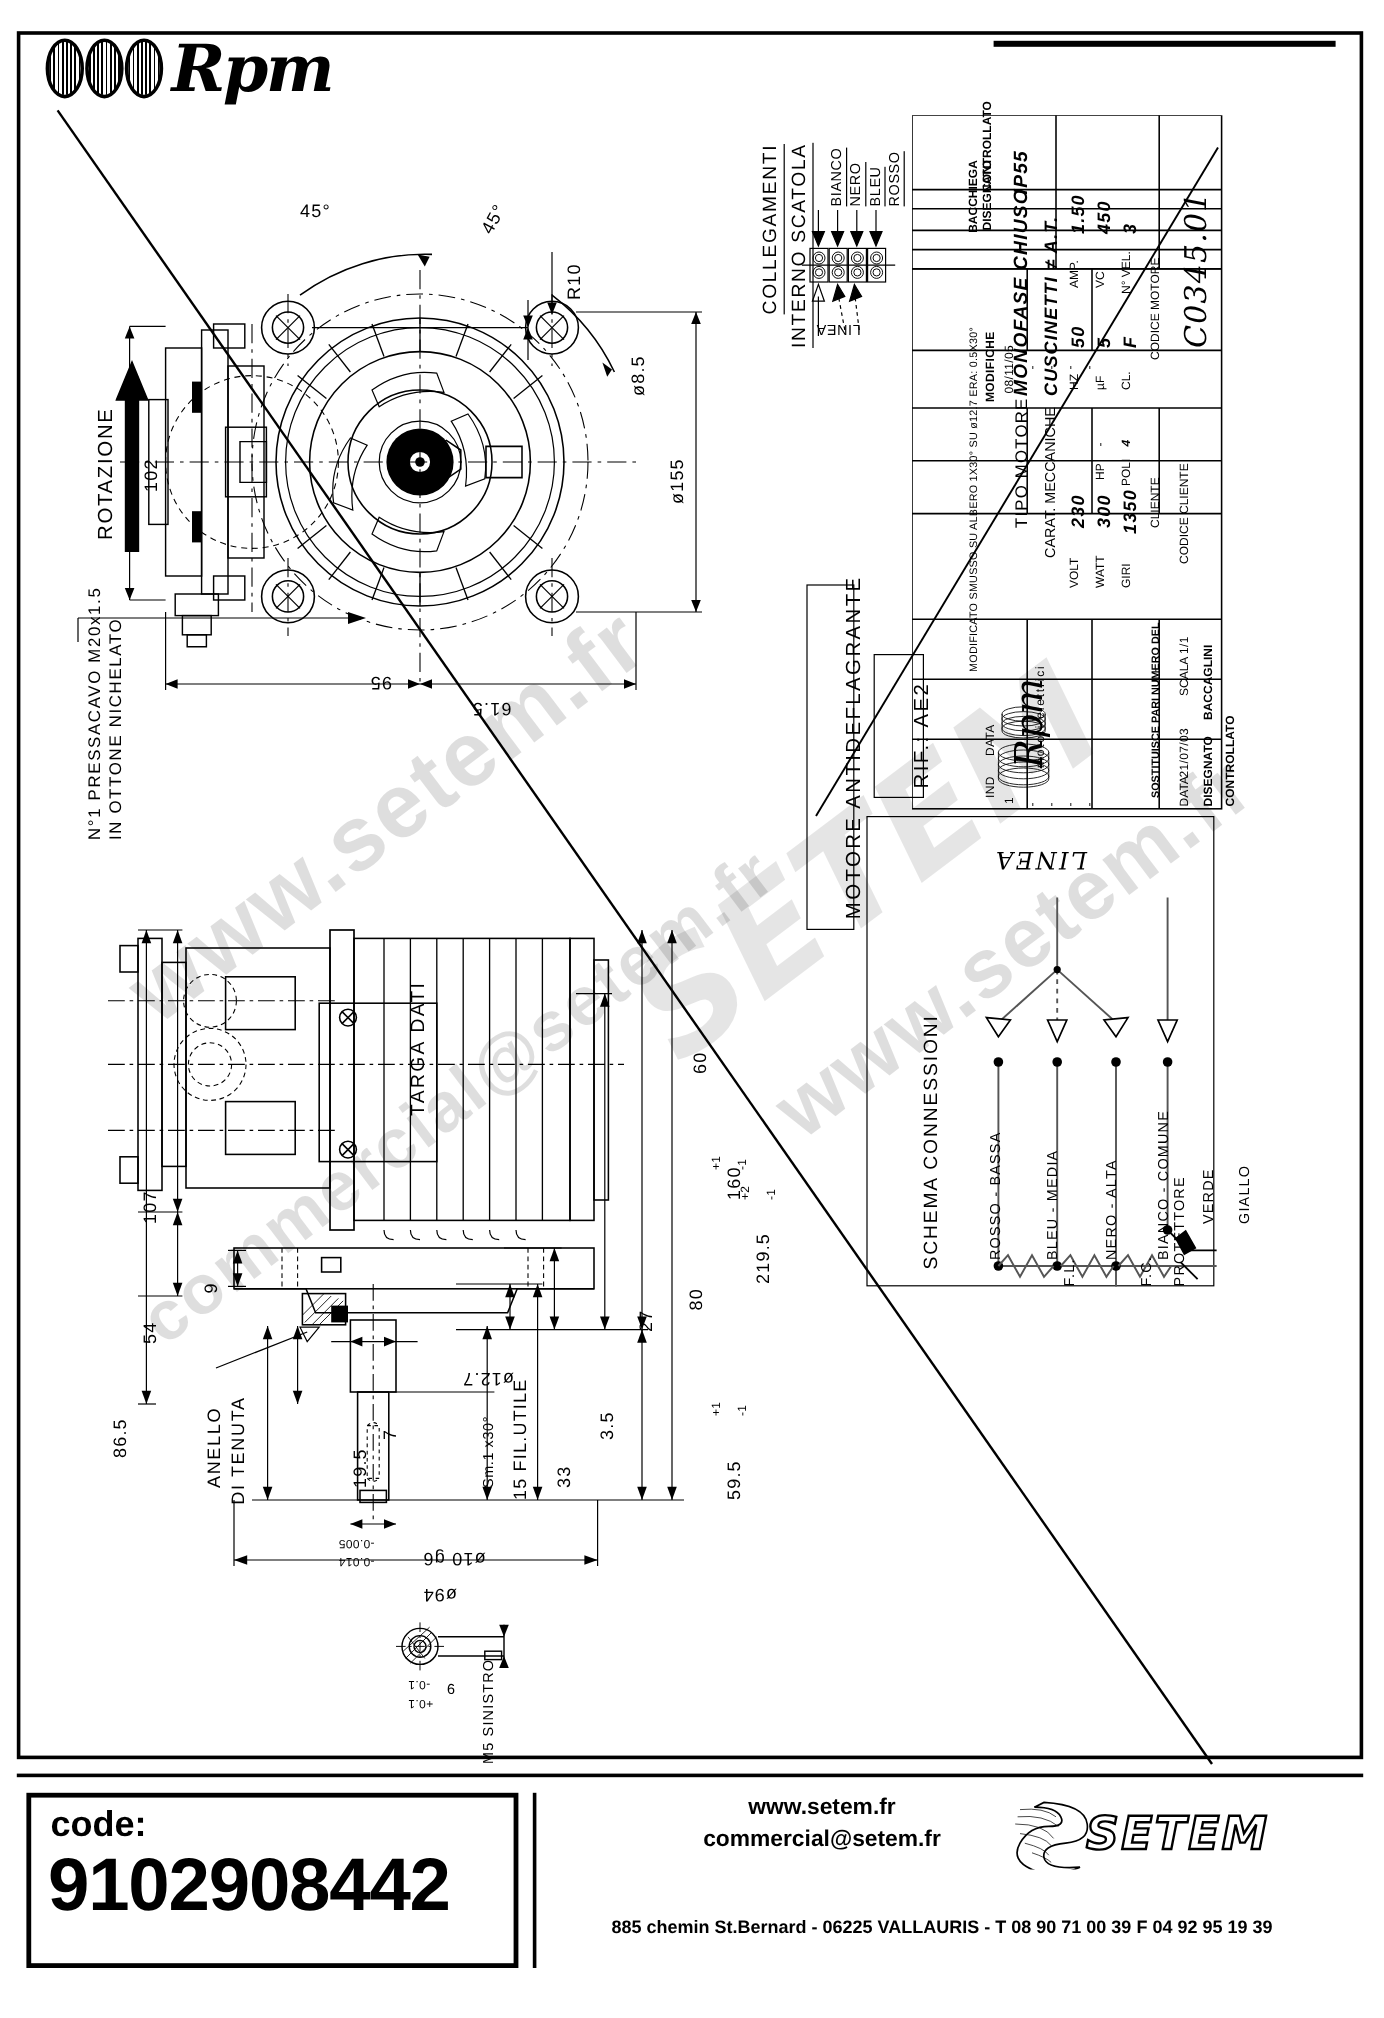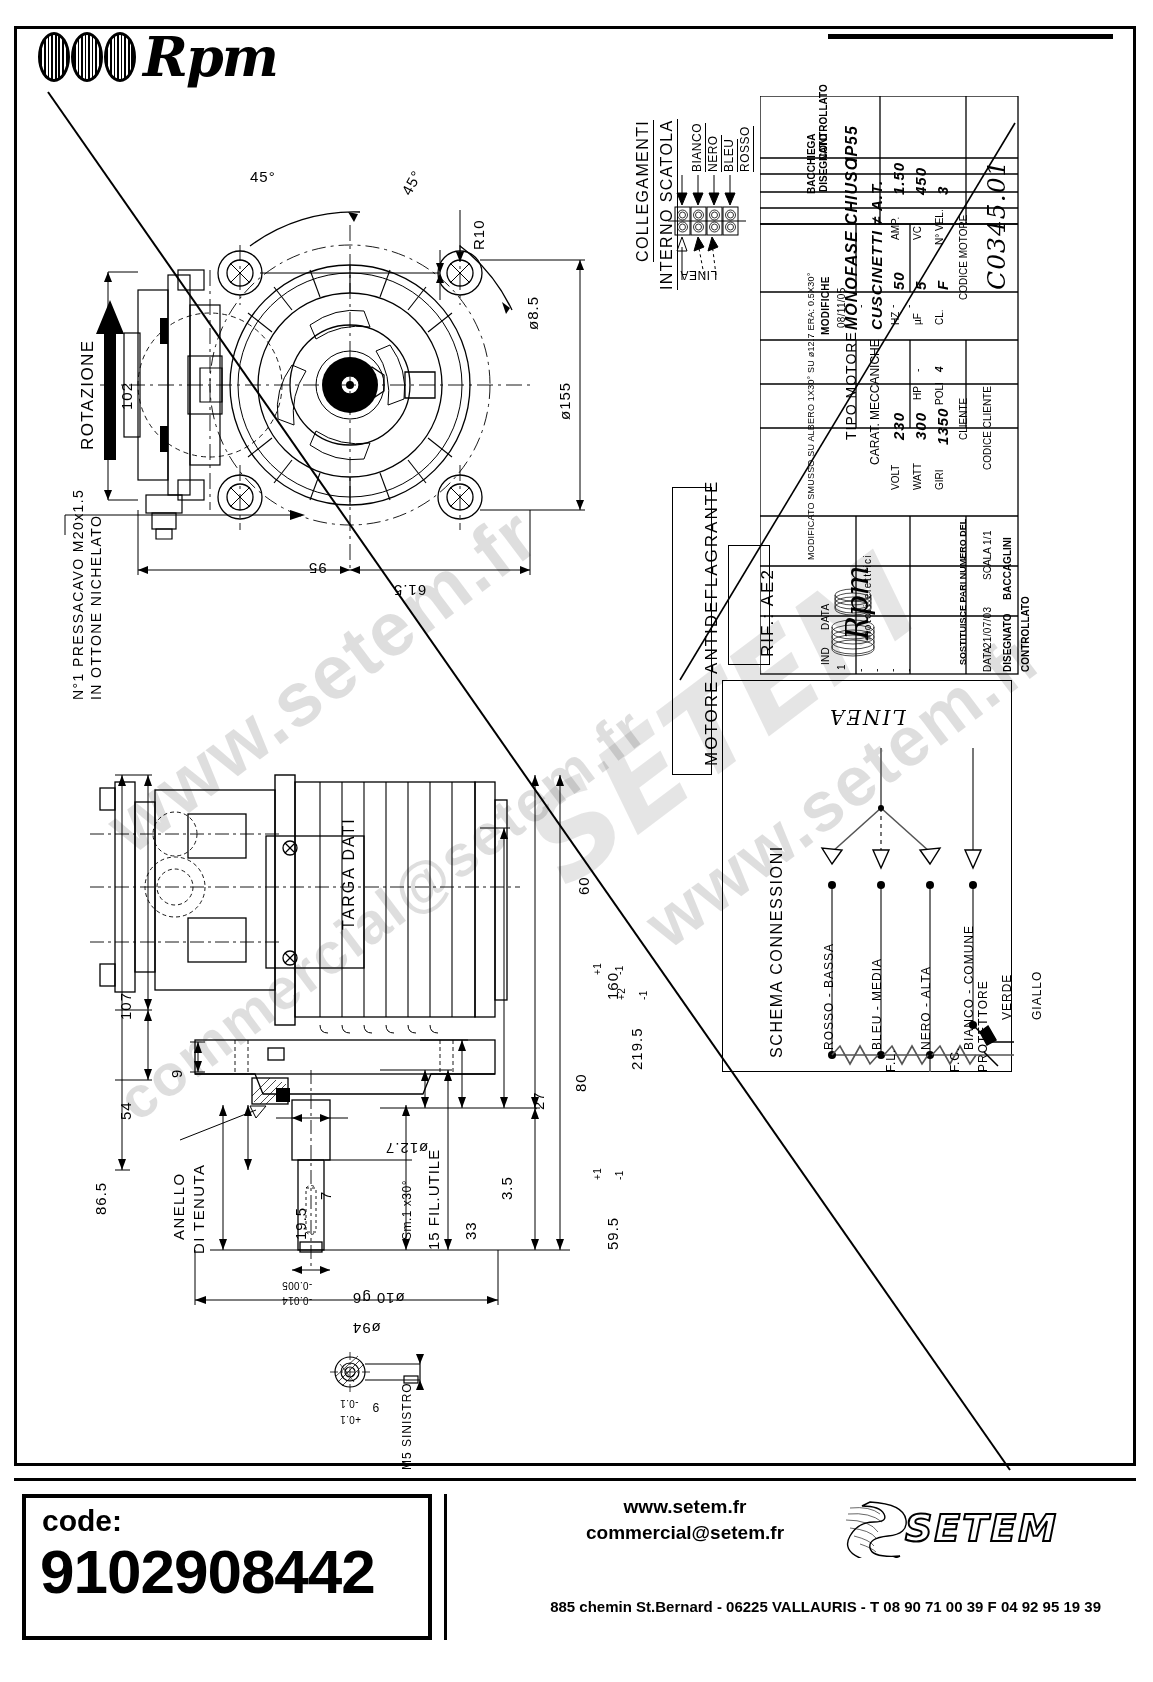--- a/index.html
+++ b/index.html
@@ -47,21 +47,21 @@
   .wm2{font-family:"DejaVu Sans",sans-serif;font-size:120px;font-style:italic;font-weight:700;
        transform-origin:0 0;transform:rotate(-37deg);color:rgba(0,0,0,.10);}
 
   
   .footer{position:absolute;left:14px;top:1478px;width:1122px;height:186px;border-top:3px solid #000;box-sizing:border-box;}
   .codebox{position:absolute;left:22px;top:1494px;width:410px;height:146px;border:4px solid #000;box-sizing:border-box;background:#fff;}
   .code-lbl{position:absolute;left:16px;top:6px;font-size:30px;font-weight:700;font-family:"Liberation Sans",sans-serif;}
   .code-num{position:absolute;left:14px;top:38px;font-size:62px;font-weight:700;letter-spacing:-1px;font-family:"Liberation Sans",sans-serif;}
   .fsep{position:absolute;left:444px;top:1494px;width:3px;height:146px;background:#000;}
   .fweb{position:absolute;left:470px;top:1494px;width:430px;text-align:center;font-size:19px;font-weight:700;line-height:1.35;font-family:"Liberation Sans",sans-serif;}
-  .faddr{position:absolute;left:441px;top:1598px;width:660px;text-align:right;font-size:15px;font-weight:700;font-family:"Liberation Sans",sans-serif;}
+  .faddr{position:absolute;left:455px;top:1598px;width:660px;text-align:center;font-size:15px;font-weight:700;font-family:"Liberation Sans",sans-serif;}
   .setem-logo{position:absolute;left:830px;top:1496px;width:250px;height:62px;}
   .setem-word{position:absolute;left:905px;top:1506px;font-family:"DejaVu Sans",sans-serif;font-size:38px;font-weight:700;font-style:italic;letter-spacing:2px;
       color:#fff;-webkit-text-stroke:2px #000;text-stroke:2px #000;}
 
   svg{display:block;}
 </style>
 </head>
 <body>
 
 <div id="page">

